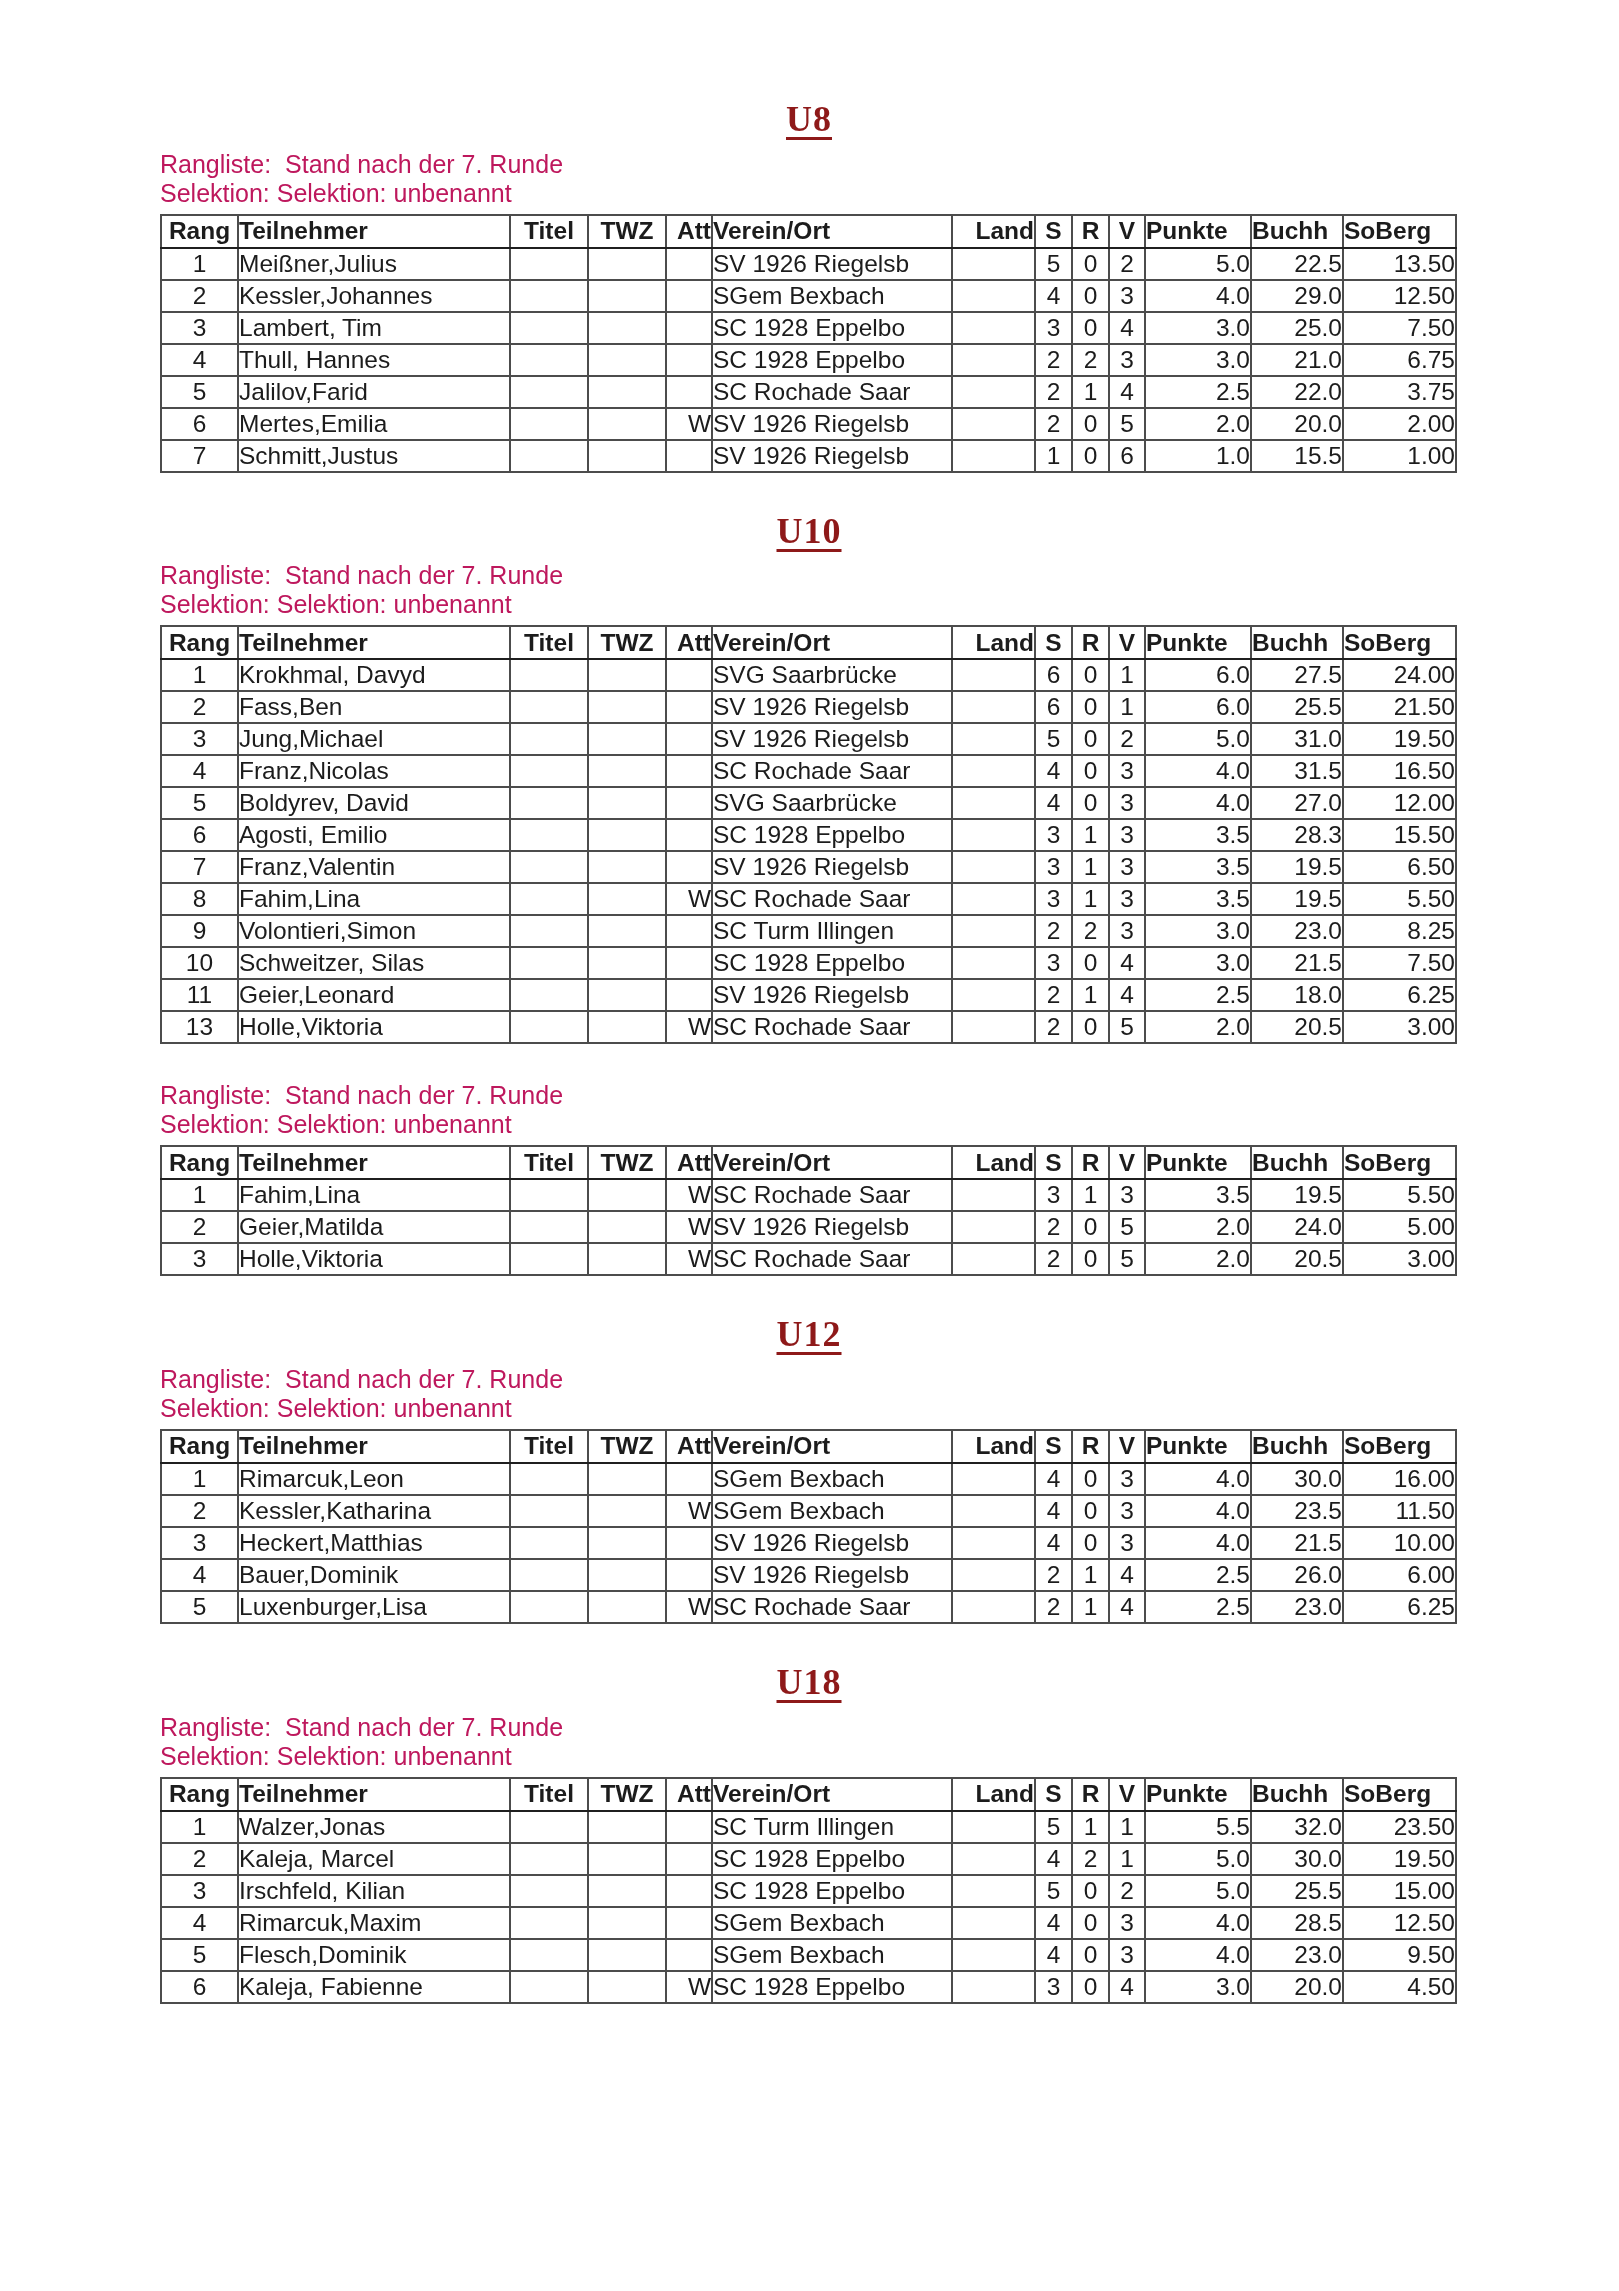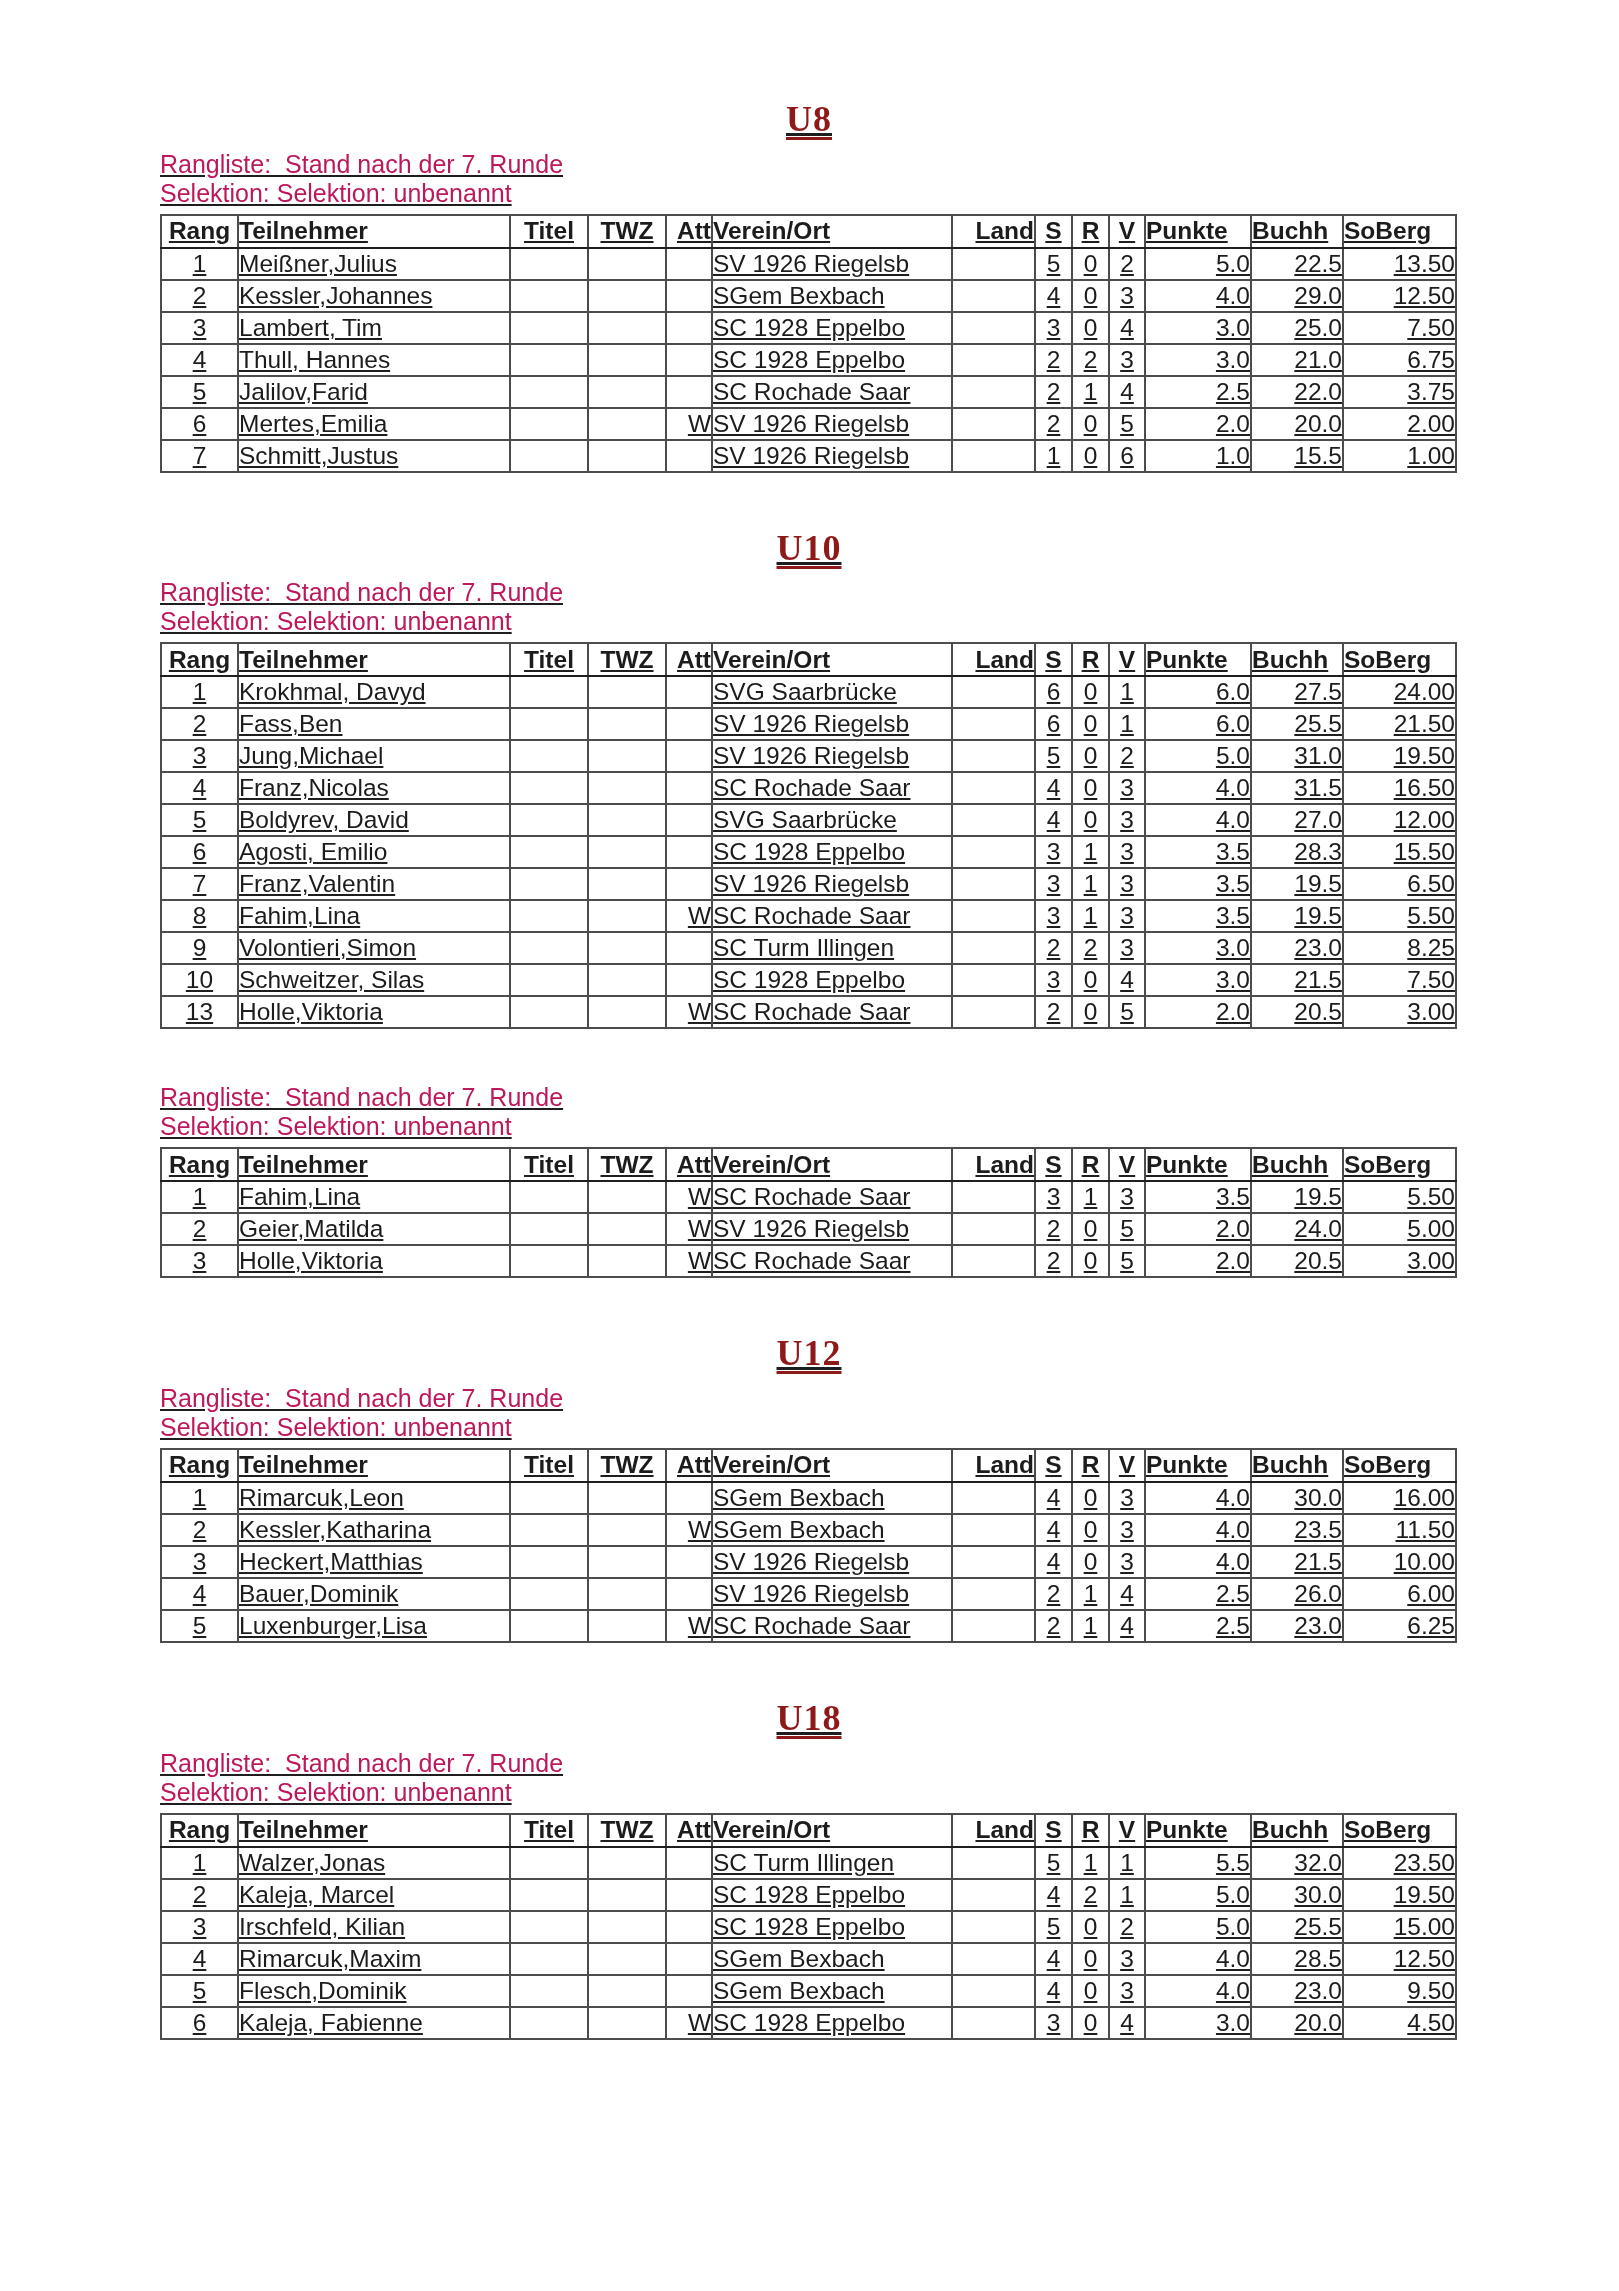--- a/index.html
+++ b/index.html
@@ -15,22 +15,21 @@
     width: 1619px;
     min-height: 2292px;
     padding-top: 98px;
     box-sizing: border-box;
   }
   .content {
     width: 1298px;
     margin-left: 160px;
   }
   .section {
-    margin-bottom: 54px;
-    text-decoration: underline;
+    margin-bottom: 37px;
   }
   .section-title {
     margin: 0 0 9.8px 0;
     text-align: center;
     font-family: "Liberation Serif", serif;
     font-weight: bold;
     font-size: 36px;
     line-height: 42px;
     color: #8e1919;
     letter-spacing: 1px;
@@ -432,20 +431,35 @@
               <td class="c-verein">SC 1928 Eppelbo</td>
               <td class="c-land"></td>
               <td class="c-s">3</td>
               <td class="c-r">0</td>
               <td class="c-v">4</td>
               <td class="c-punkte">3.0</td>
               <td class="c-buchh">21.5</td>
               <td class="c-soberg">7.50</td>
             </tr>
             <tr>
+              <td class="c-rang">11</td>
+              <td class="c-teil">Geier,Leonard</td>
+              <td class="c-titel"></td>
+              <td class="c-twz"></td>
+              <td class="c-att"></td>
+              <td class="c-verein">SV 1926 Riegelsb</td>
+              <td class="c-land"></td>
+              <td class="c-s">2</td>
+              <td class="c-r">1</td>
+              <td class="c-v">4</td>
+              <td class="c-punkte">2.5</td>
+              <td class="c-buchh">18.0</td>
+              <td class="c-soberg">6.25</td>
+            </tr>
+            <tr>
               <td class="c-rang">13</td>
               <td class="c-teil">Holle,Viktoria</td>
               <td class="c-titel"></td>
               <td class="c-twz"></td>
               <td class="c-att">W</td>
               <td class="c-verein">SC Rochade Saar</td>
               <td class="c-land"></td>
               <td class="c-s">2</td>
               <td class="c-r">0</td>
               <td class="c-v">5</td>

